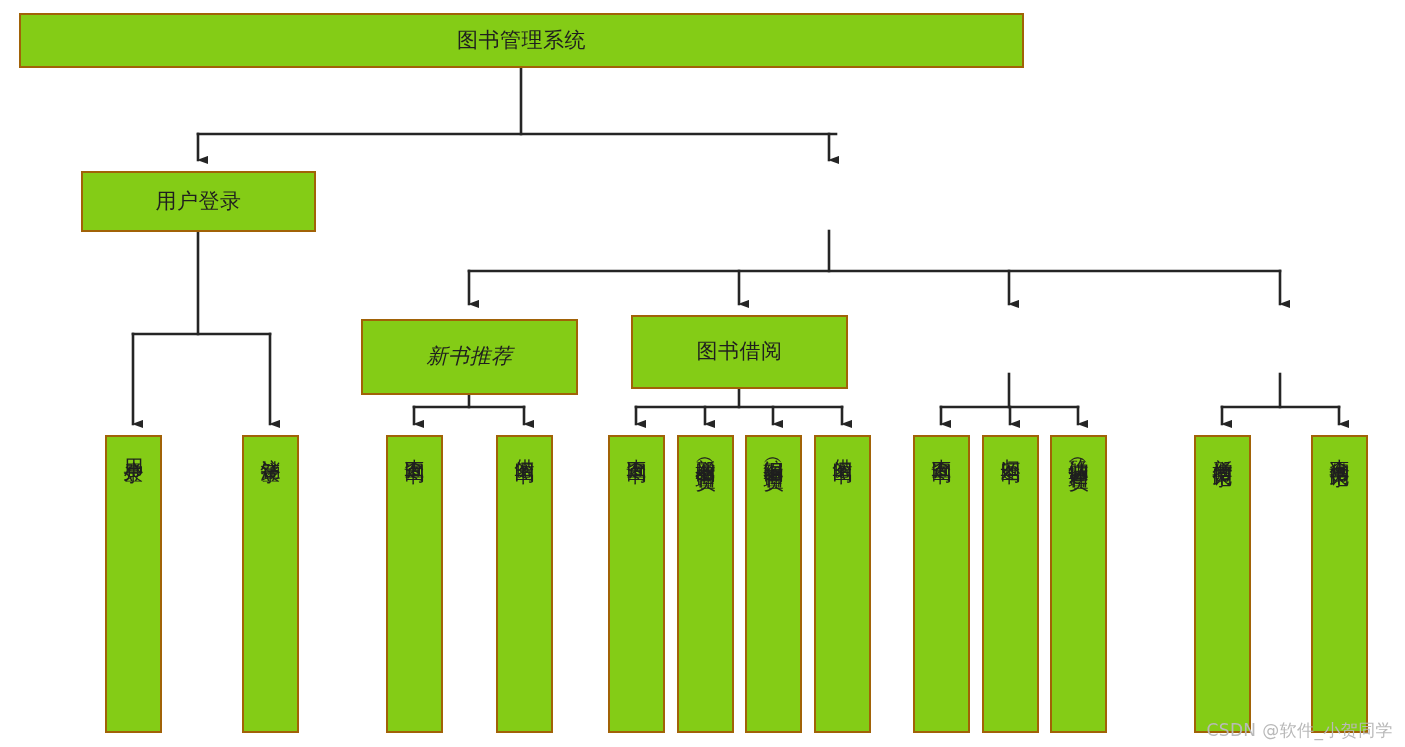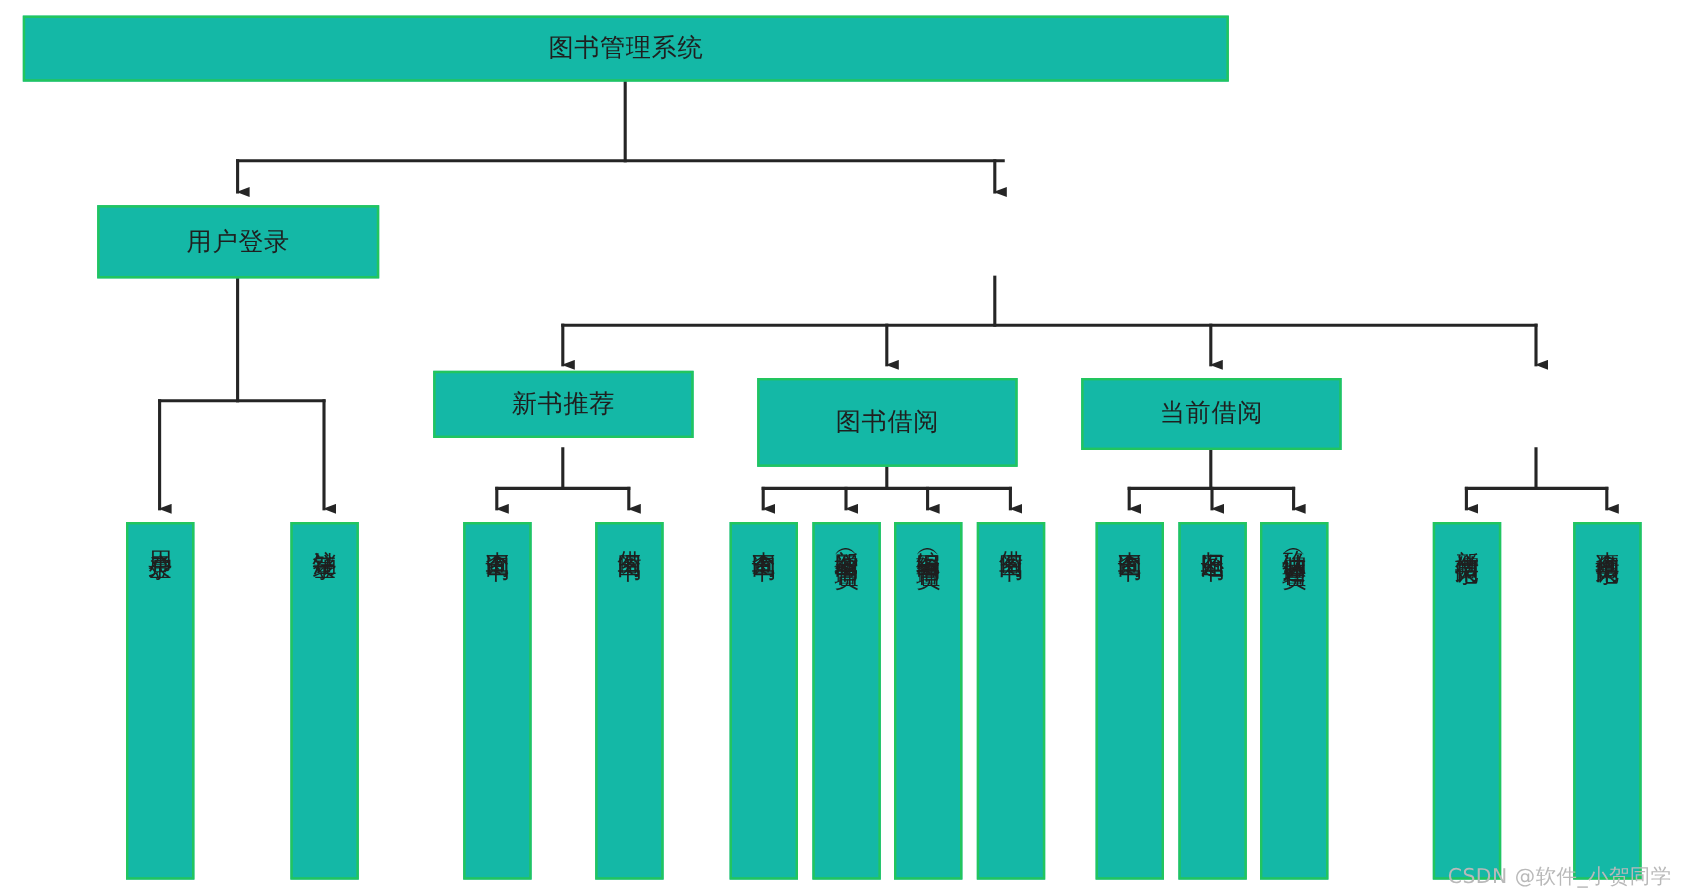--- a/index.html
+++ b/index.html
@@ -21,22 +21,22 @@
   #edges-layer {
     position: absolute;
     left: 0;
     top: 0;
     width: 1405px;
     height: 747px;
   }
   .node {
     position: absolute;
     box-sizing: border-box;
-    border: 2px solid #22c55e;
-    background: #14b8a6;
+    border: 2px solid #a16207;
+    background: #84cc16;
     color: #1d1d1d;
     display: flex;
     align-items: center;
     justify-content: center;
     z-index: 3;
   }
   .node .label {
     font-size: 21px;
     line-height: 1.12;
     letter-spacing: 0.5px;
@@ -125,28 +125,25 @@
   </svg>
 
   <div class="node" style="left:19px; top:13px; width:1005px; height:55px;">
     <span class="label">图书管理系统</span>
   </div>
 
   <div class="node" style="left:81px; top:171px; width:235px; height:61px;">
     <span class="label">用户登录</span>
   </div>
 
-  <div class="node" style="left:361px; top:309px; width:217px; height:56px;">
+  <div class="node" style="left:361px; top:319px; width:217px; height:76px;font-style:italic;">
     <span class="label">新书推荐</span>
   </div>
   <div class="node" style="left:631px; top:315px; width:217px; height:74px;">
     <span class="label">图书借阅</span>
-  </div>
-  <div class="node" style="left:901px; top:315px; width:217px; height:60px;">
-    <span class="label">当前借阅</span>
   </div>
 
   <div class="node vertical" style="left:105px; top:435px; width:57px; height:298px;">
     <span class="label">用户登录</span>
   </div>
   <div class="node vertical" style="left:242px; top:435px; width:57px; height:298px;">
     <span class="label">注销登录</span>
   </div>
 
   <div class="node vertical" style="left:386px; top:435px; width:57px; height:298px;">

